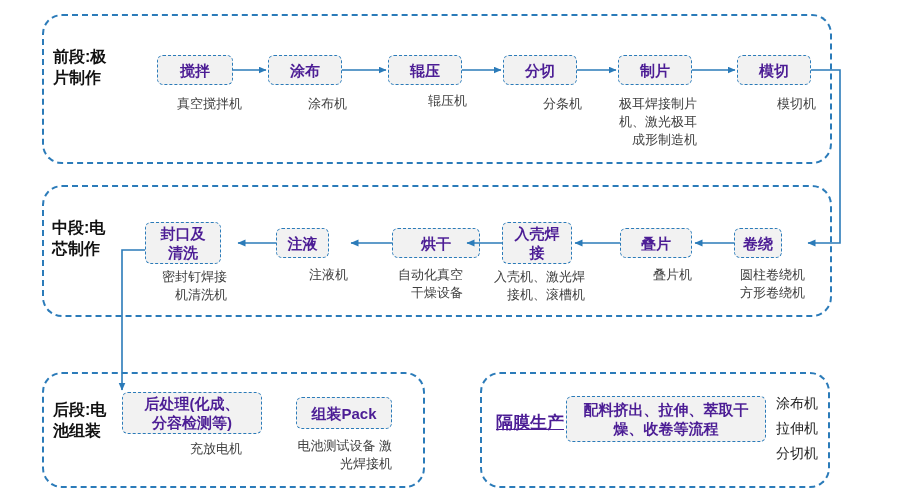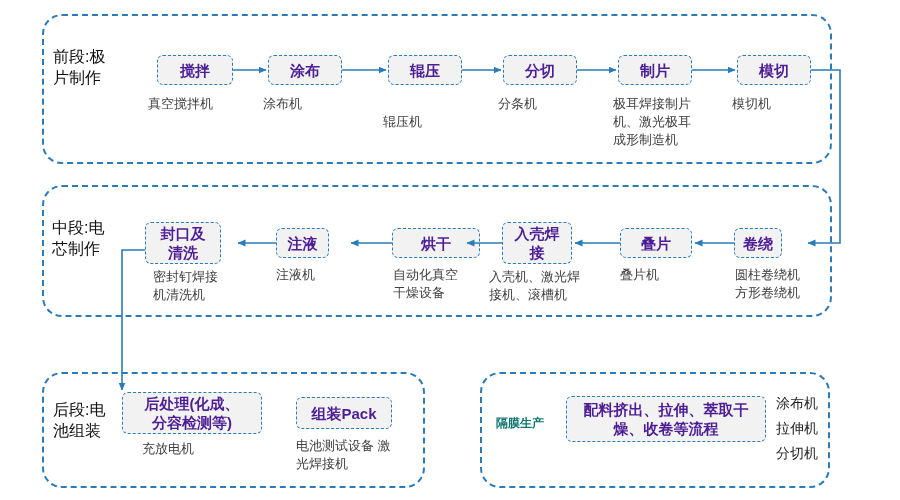--- a/index.html
+++ b/index.html
@@ -5,33 +5,33 @@
   html,body{margin:0;padding:0;background:#fff;}
   .canvas{
     position:relative;width:900px;height:500px;background:#fff;overflow:hidden;
     font-family:"Liberation Sans","DejaVu Sans",sans-serif;
   }
   .stage{
     position:absolute;border:2px dashed #2b7bb9;border-radius:20px;background:#fff;
     box-sizing:border-box;
   }
   .stage-title{
-    position:absolute;width:66px;font-weight:normal;font-size:16px;line-height:21px;
+    position:absolute;width:66px;font-weight:bold;font-size:16px;line-height:21px;
     color:#111;text-align:left;
   }
   .sep-title{
-    position:absolute;width:80px;font-weight:bold;font-size:12px;line-height:20px;color:#0f766e;
+    position:absolute;width:80px;font-weight:bold;font-size:17px;line-height:20px;color:#4c1d95;text-decoration:underline;
   }
   .step{
     position:absolute;box-sizing:border-box;border:1.6px dashed #2b7bb9;border-radius:6px;
     background:#f2f2f2;color:#4c1d95;font-weight:bold;font-size:15px;line-height:19px;
     display:flex;align-items:center;justify-content:center;text-align:center;
   }
   .machine{
-    position:absolute;font-size:13px;line-height:18px;color:#3f3f3f;text-align:left;
+    position:absolute;font-size:13px;line-height:18px;color:#3f3f3f;text-align:right;
   }
   .col-list{
     position:absolute;font-size:14px;line-height:25px;color:#262626;text-align:left;
   }
   .overlay{position:absolute;left:0;top:0;pointer-events:none;}
 </style>
 </head>
 <body>
 
 <div class="canvas">
@@ -60,21 +60,21 @@
     </div>
   <div class="step" style="left:618px;top:55px;width:74px;height:30px">
       <span>制片</span>
     </div>
   <div class="step" style="left:737px;top:55px;width:74px;height:30px">
       <span>模切</span>
     </div>
 
   <div class="machine" style="left:148px;top:95px;width:94px">真空搅拌机</div>
   <div class="machine" style="left:263px;top:95px;width:84px">涂布机</div>
-  <div class="machine" style="left:383px;top:113px;width:84px">辊压机</div>
+  <div class="machine" style="left:383px;top:92px;width:84px">辊压机</div>
   <div class="machine" style="left:498px;top:95px;width:84px">分条机</div>
   <div class="machine" style="left:613px;top:95px;width:84px">极耳焊接制片机、激光极耳成形制造机</div>
   <div class="machine" style="left:732px;top:95px;width:84px">模切机</div>
 
   <div class="step" style="left:145px;top:222px;width:76px;height:42px;padding:4px 10px">
       <span>封口及清洗</span>
     </div>
   <div class="step" style="left:276px;top:228px;width:53px;height:30px">
       <span>注液</span>
     </div>

